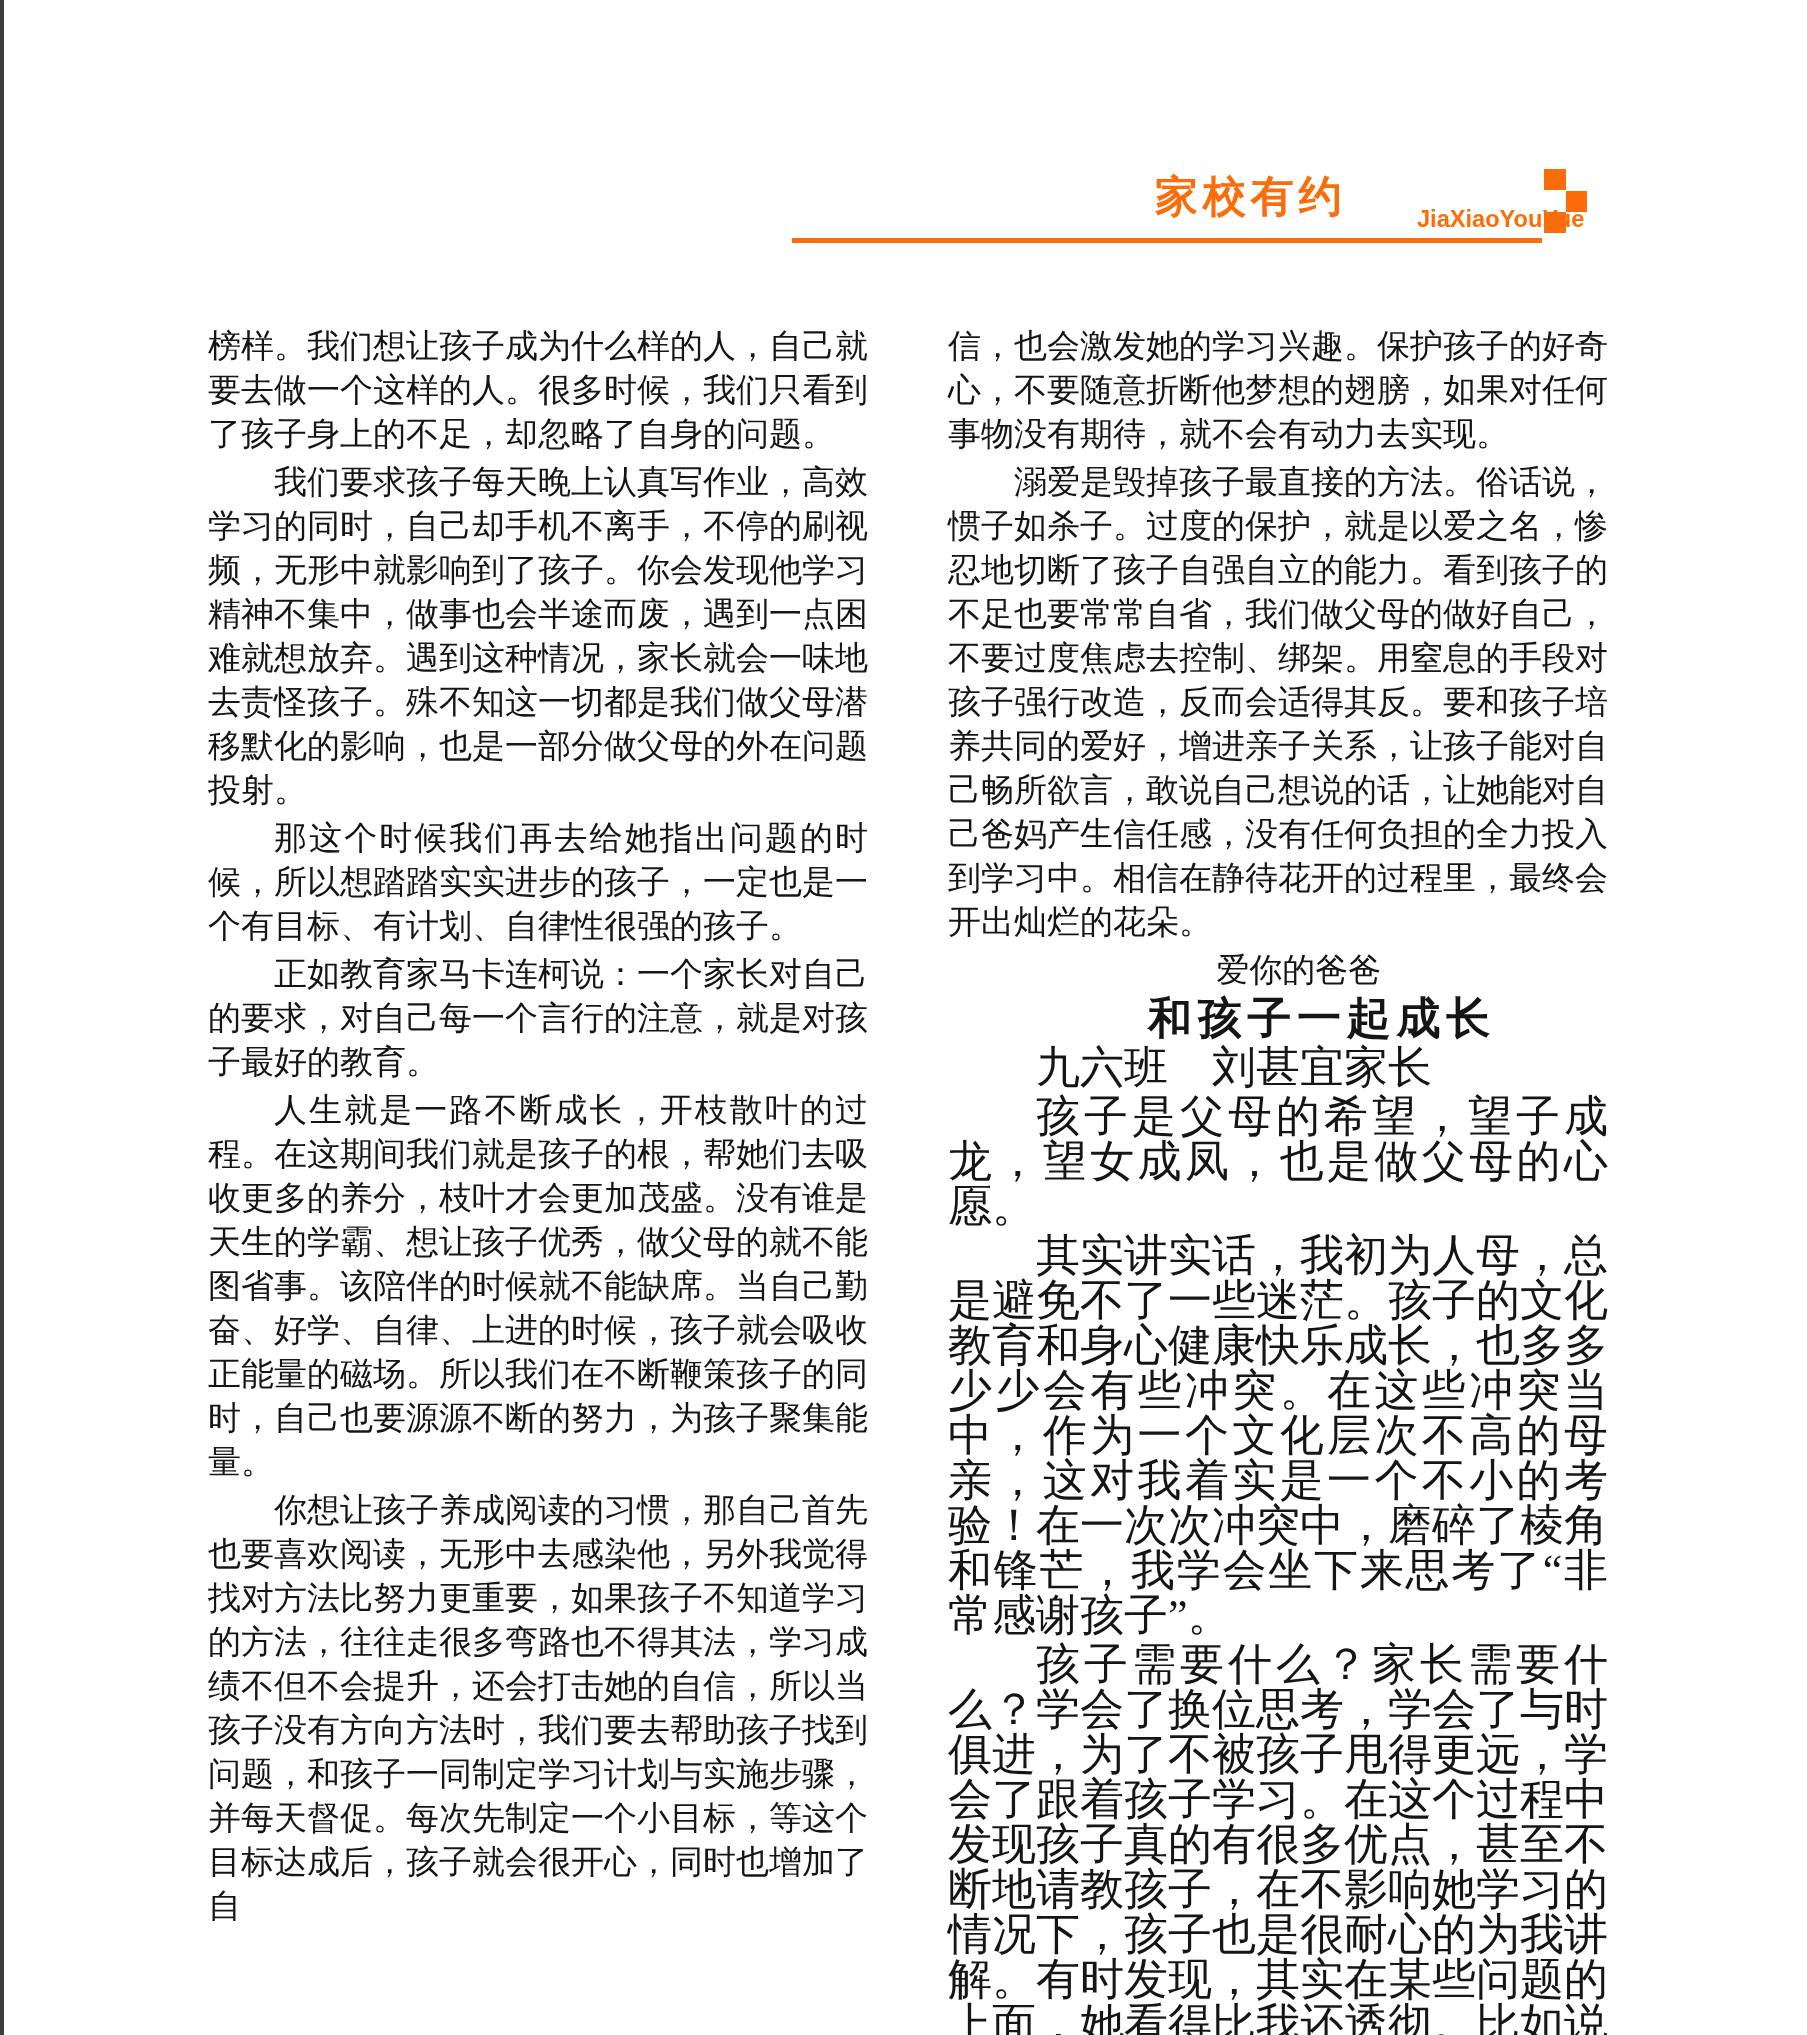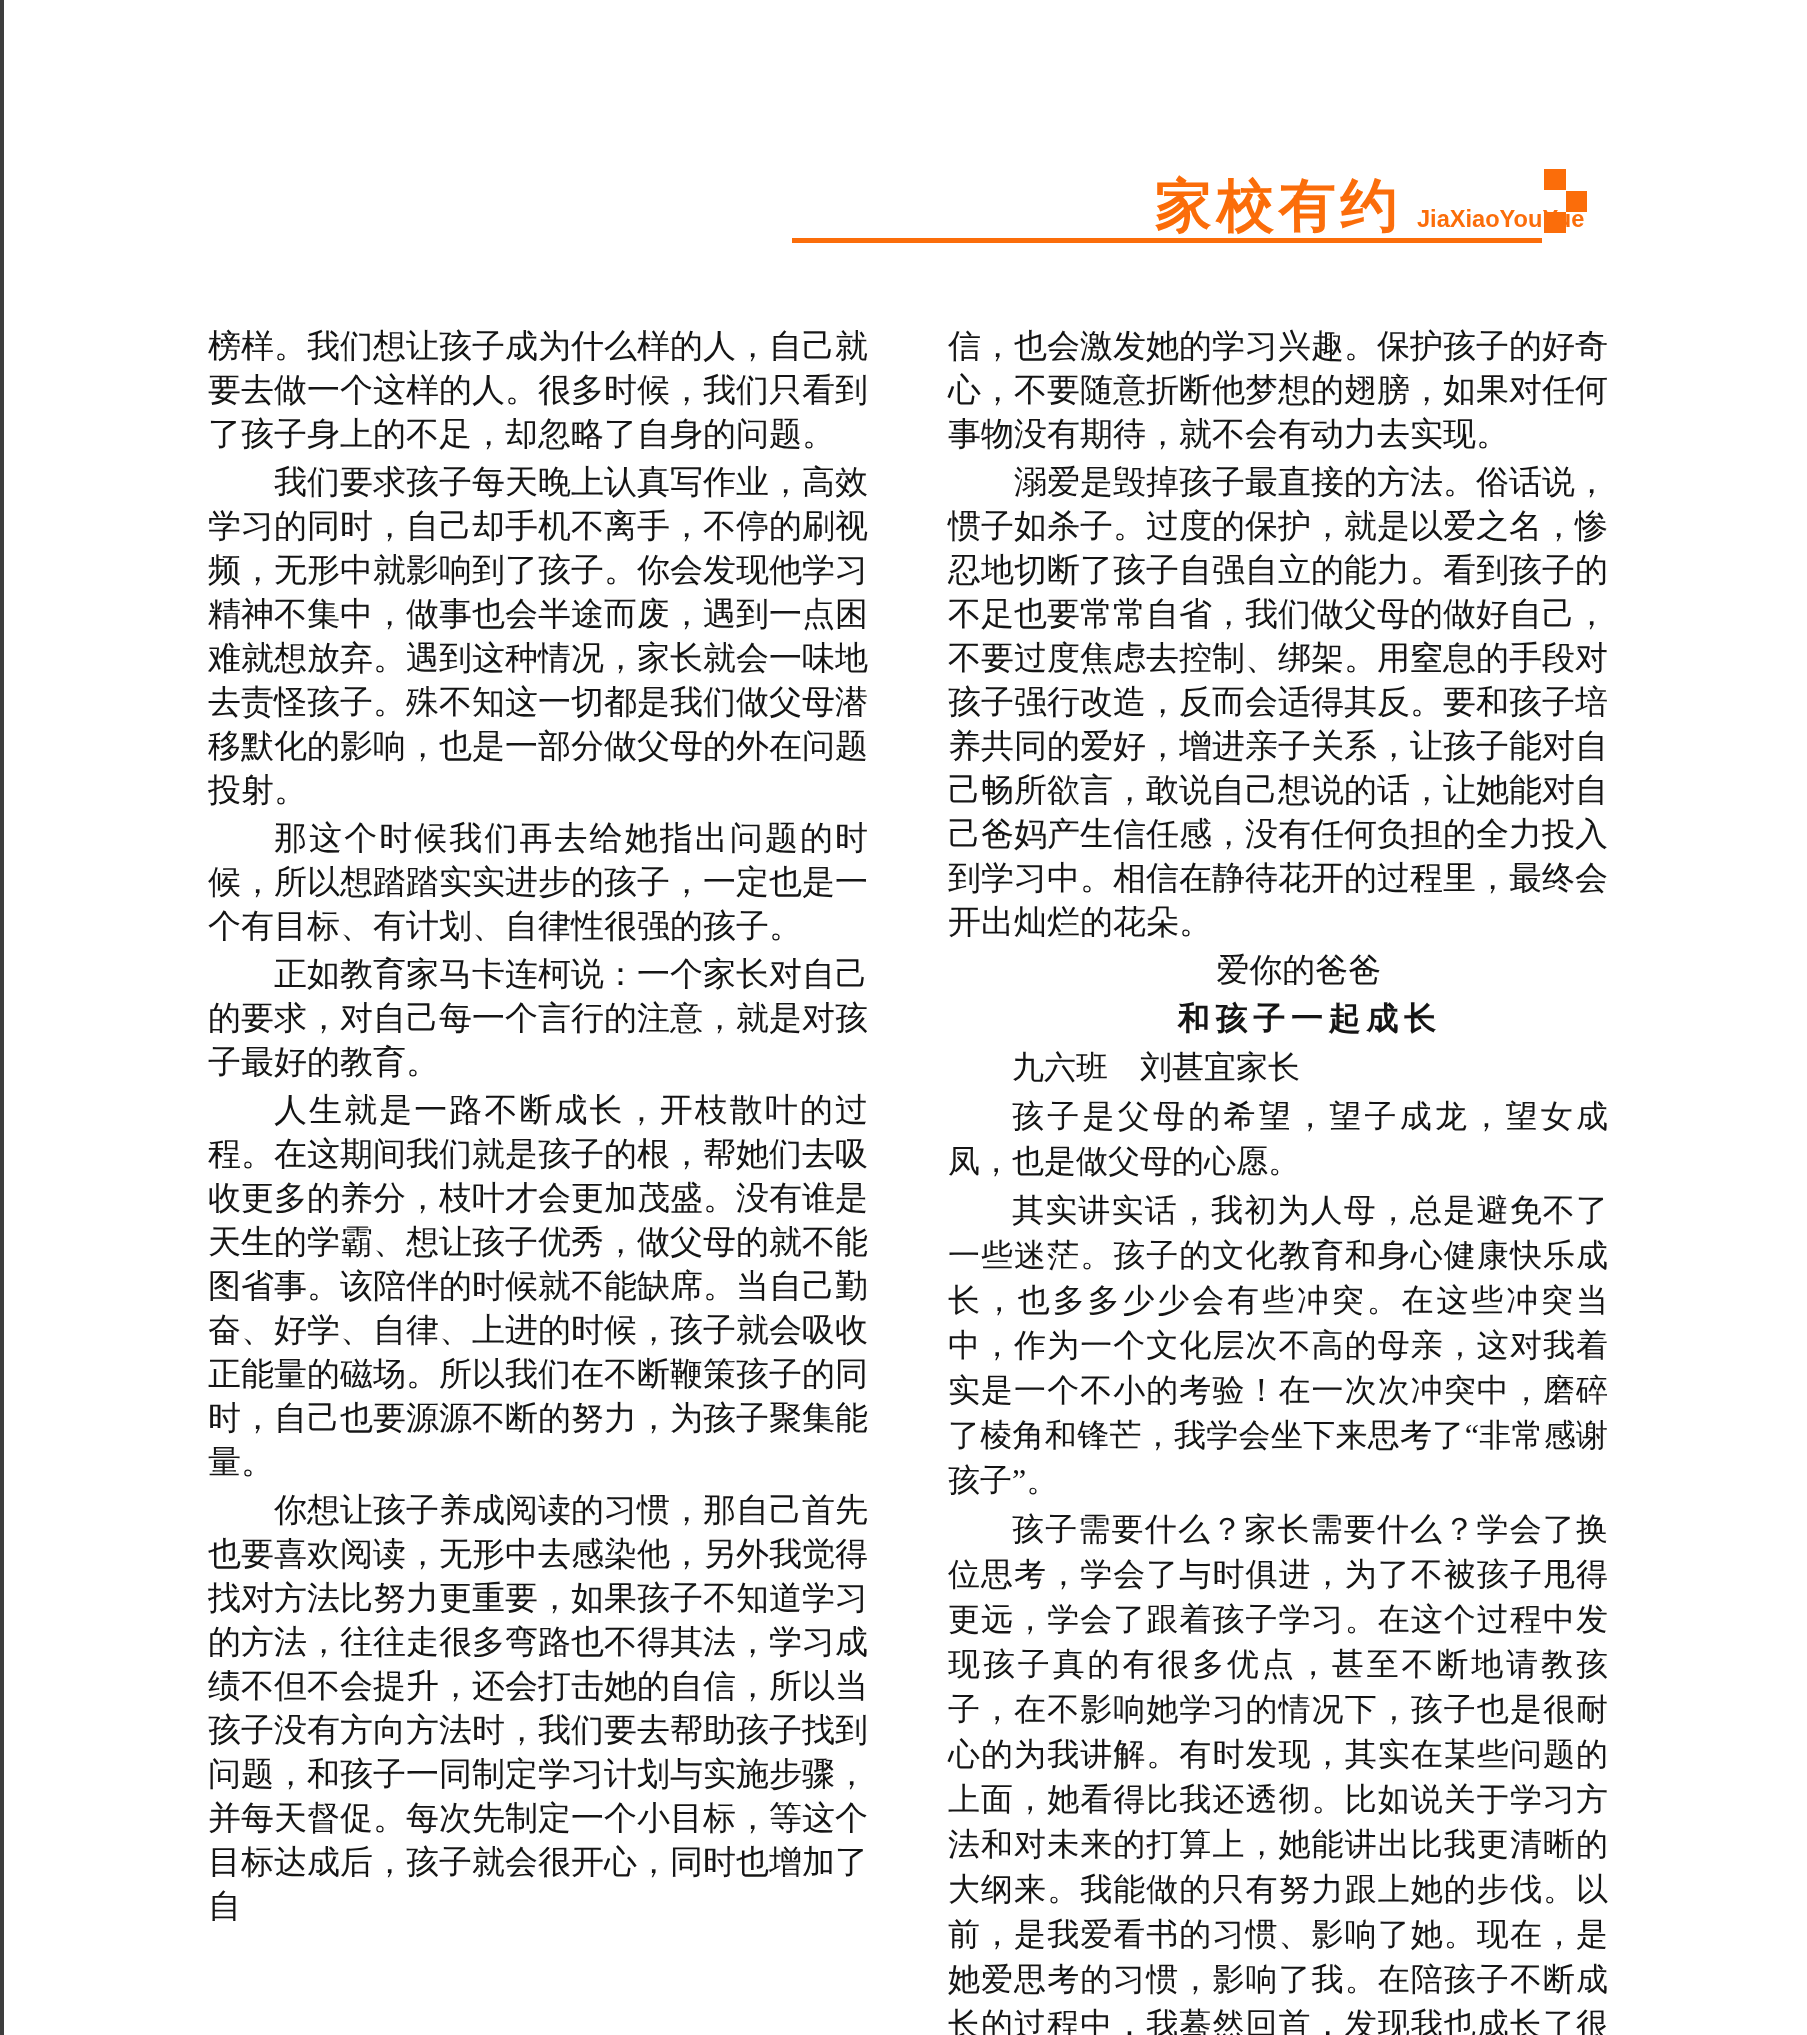--- a/index.html
+++ b/index.html
@@ -13,21 +13,21 @@
   
   .scan-edge {
     position: absolute; left: 0; top: 0;
     width: 3.7px; height: 100%;
     background: #3d3d3d;
   }
   
   .header-title {
     position: absolute; top: 168px; left: 1155px;
     font-family: "Liberation Sans", sans-serif;
-    font-size: 57px; font-weight: bold;
+    font-size: 43px; font-weight: bold;
     letter-spacing: 4.9px;
     color: #fb6d0a;
     white-space: nowrap;
   }
   .header-pinyin {
     position: absolute; top: 206px; left: 1417px;
     font-family: "Liberation Sans", sans-serif;
     font-size: 23.6px; font-weight: bold;
     color: #fb6d0a;
     white-space: nowrap;
@@ -67,21 +67,21 @@
     font-size: 61px; line-height: 81px;
     font-weight: bold;
     letter-spacing: 5.7px;
   }
   .article-byline {
     margin: 20.4px 0 24.4px 0; text-indent: 0;
     text-align: left;
     font-size: 32px; line-height: 41px;
   }
   .letter2 p {
-    font-size: 32px;
+    font-size: 44px;
     line-height: 45px;
   }
 </style>
 </head>
 <body>
 
 <div class="scan-edge"></div>
 
 <div class="header-title">家校有约</div>
 <div class="header-pinyin">JiaXiaoYouYue</div>

